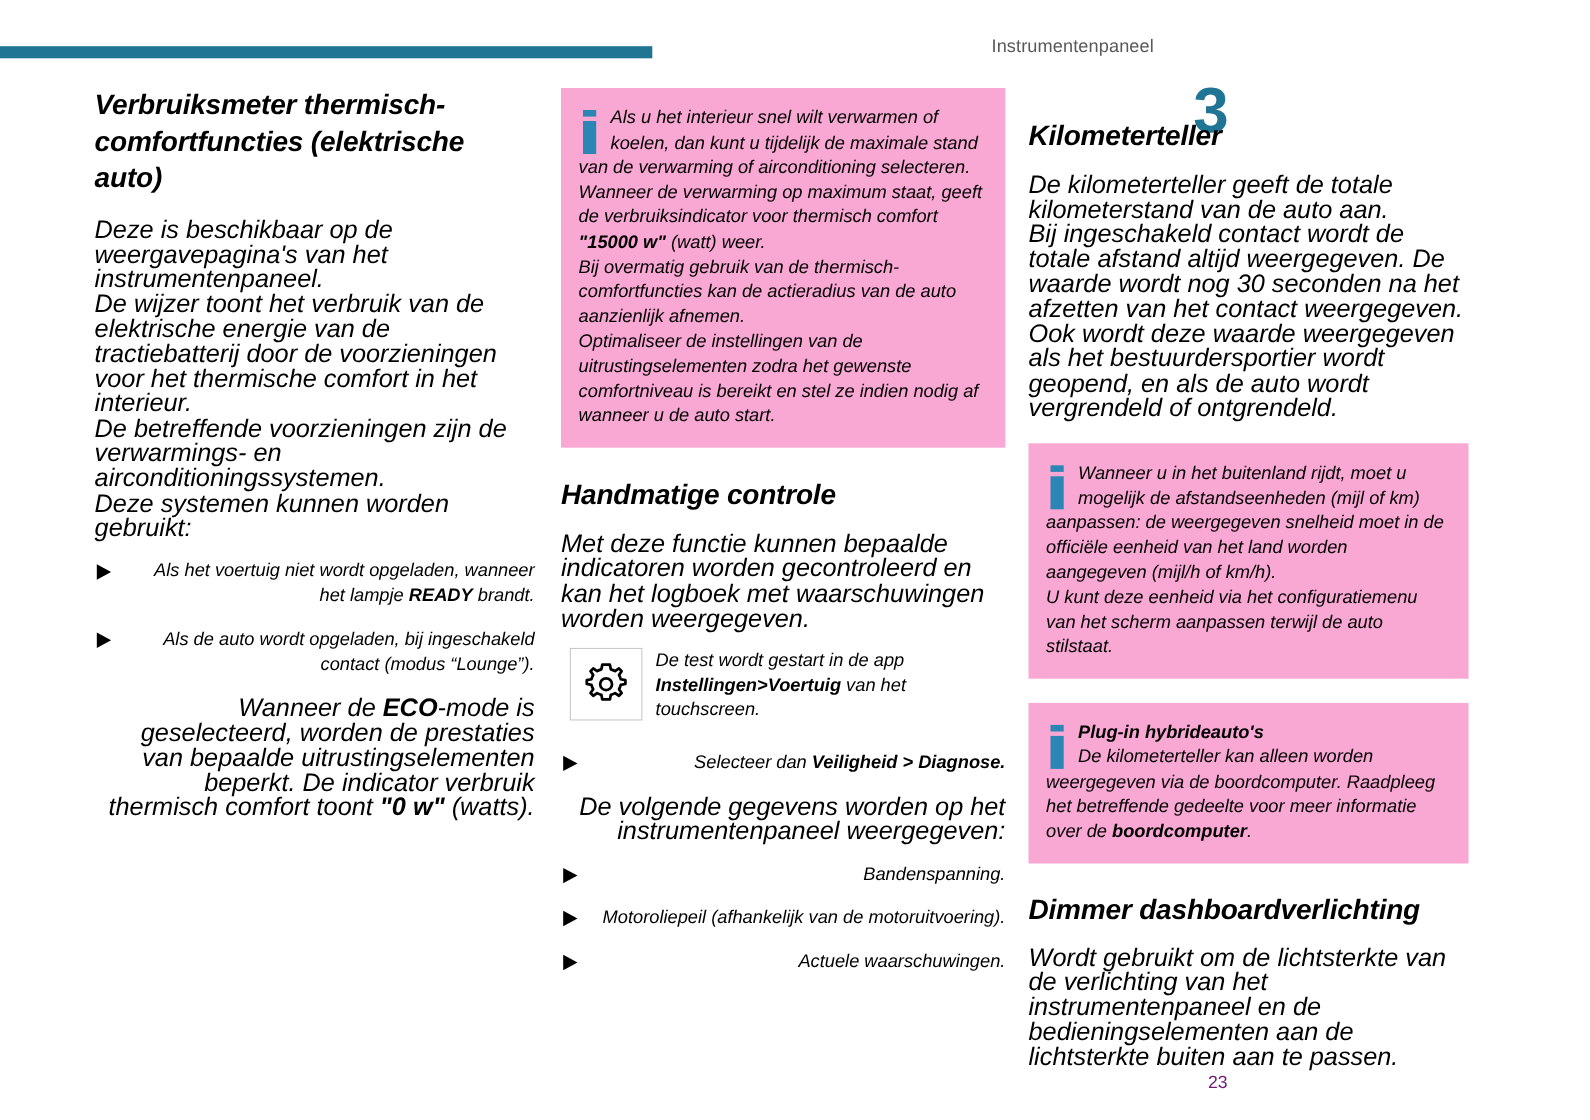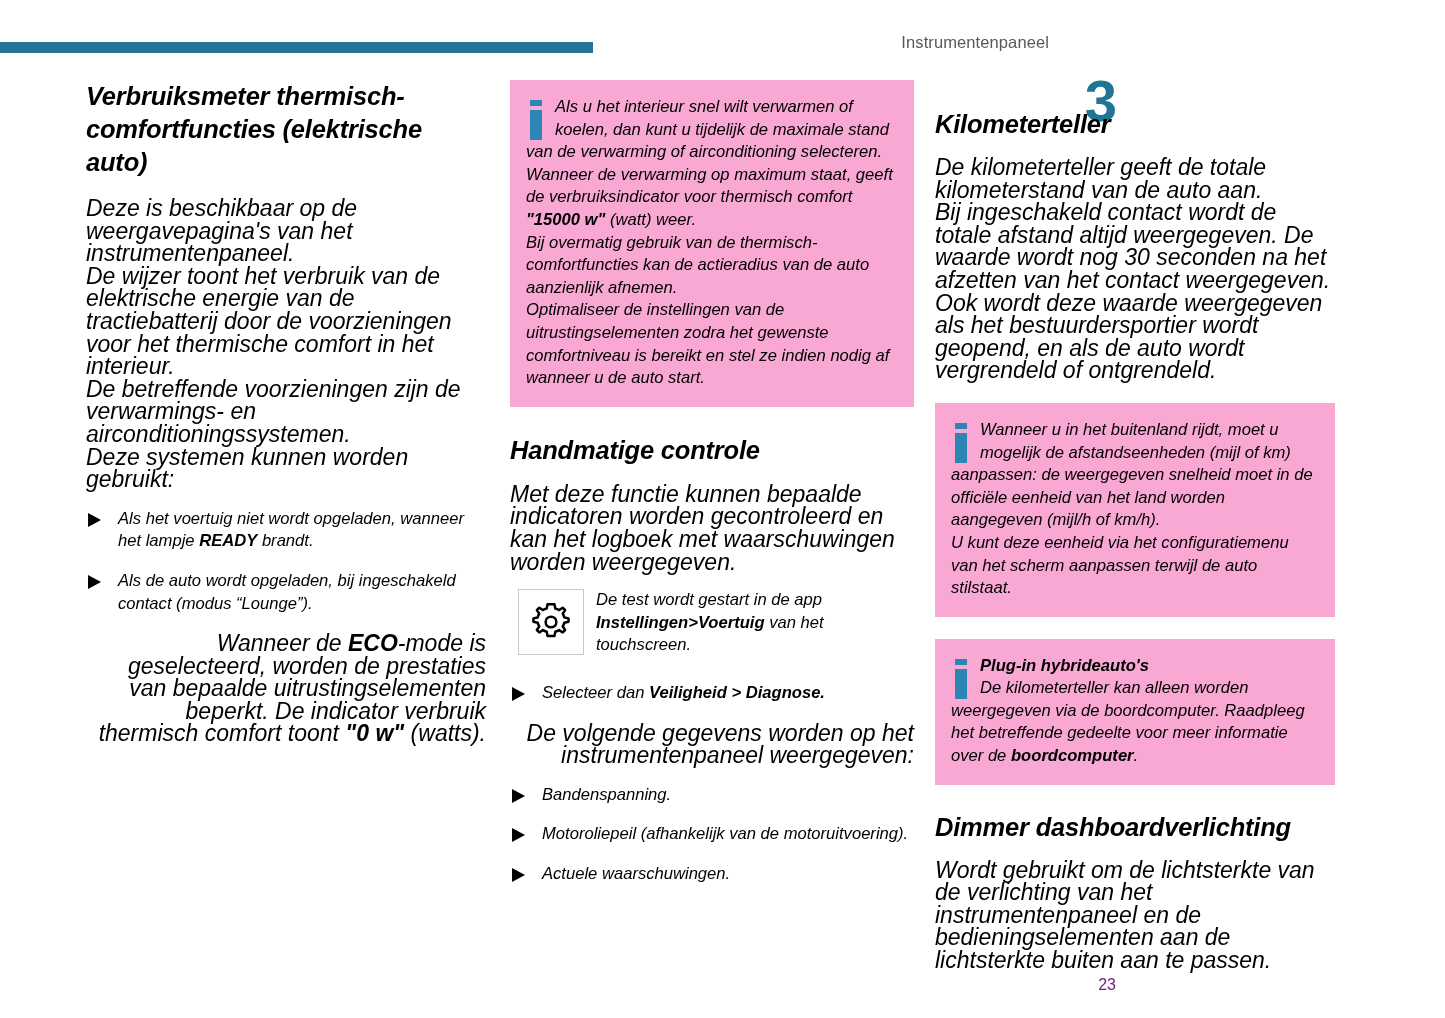--- a/index.html
+++ b/index.html
@@ -89,20 +89,21 @@
   b, strong { font-weight: bold; }
 
   
   .bullet-list { margin: 0; padding: 0; list-style: none; }
   .bullet {
     position: relative;
     padding-left: 32px;
     margin-top: 17px;
     font-size: 16.6px;
     line-height: 22.6px;
+    text-align: right;
   }
   .bullet:first-child { margin-top: 17px; }
   .bullet .tri {
     position: absolute;
     left: 2px;
     top: 5px;
     width: 0;
     height: 0;
     border-left: 13px solid #000;
     border-top: 7.5px solid transparent;

